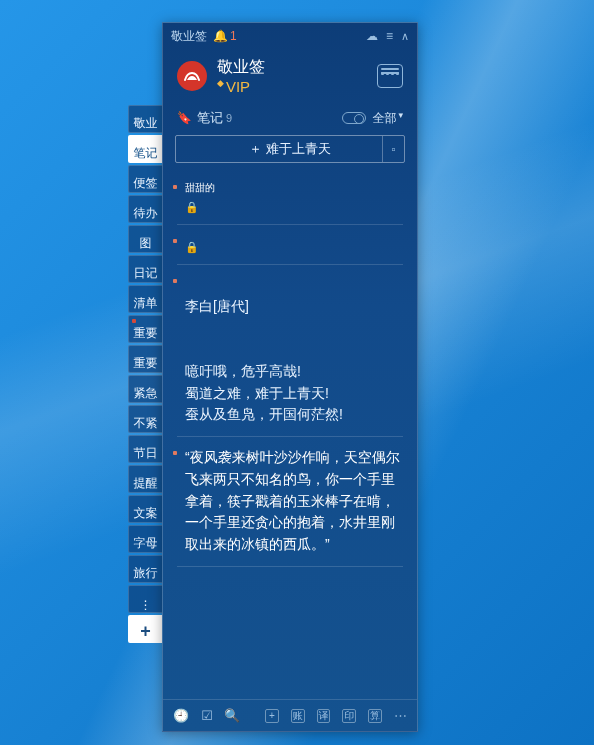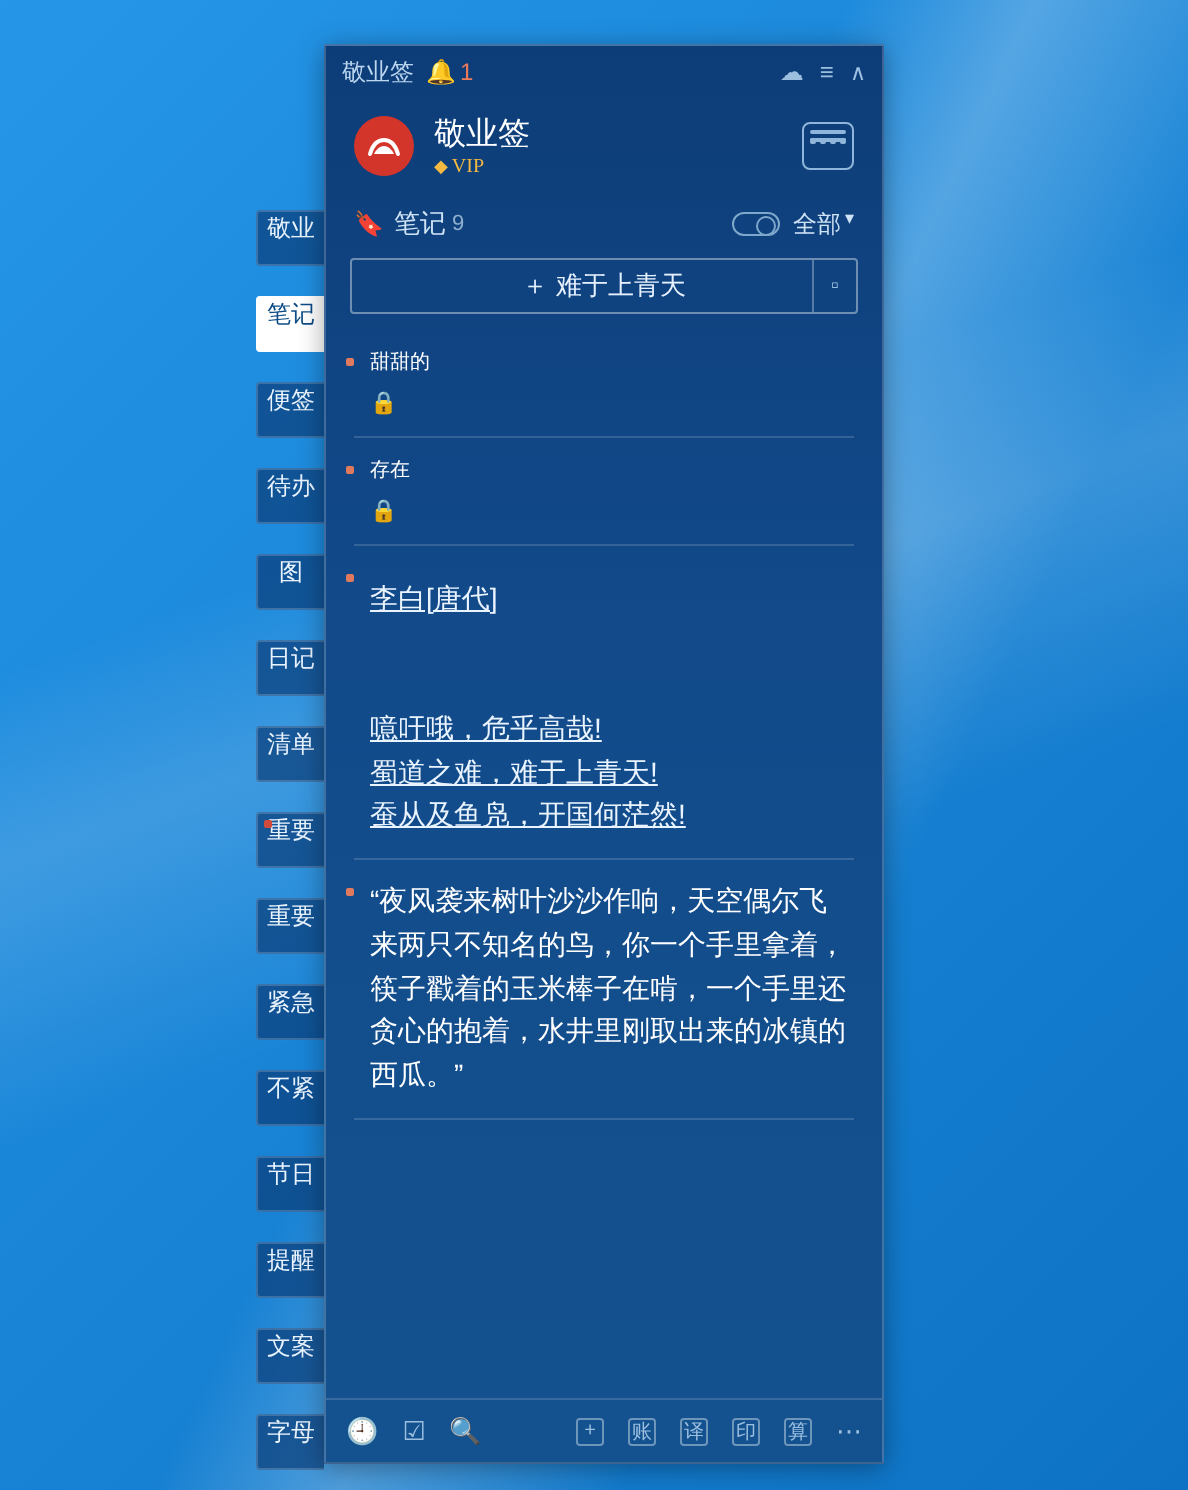--- a/index.html
+++ b/index.html
@@ -32,23 +32,23 @@
     width: 34px;
   }
   .sidebar-tab {
     height: 28px;
     font-size: 12px;
     color: #eaf4ff;
     background: rgba(10,60,120,0.7);
     border: 1px solid rgba(255,255,255,0.18);
     border-right: none;
     display: flex;
-    align-items: flex-start;
+    align-items: flex-end;
     justify-content: center;
-    margin-bottom: 15px;
+    margin-bottom: 2px;
     border-radius: 2px 0 0 2px;
     cursor: pointer;
     overflow:hidden;
     position:relative;
   }
   .sidebar-tab.dot::before{
     content:"";position:absolute;left:3px;top:3px;width:4px;height:4px;background:#d24a3b;border-radius:1px;
   }
   .sidebar-tab.active {
     background: #ffffff;
@@ -59,21 +59,21 @@
     color: #1c4e80;
     font-size: 18px;
     font-weight: bold;
   }
 
   
   .app {
     position: absolute;
     left: 162px;
     top: 22px;
-    width: 280px;
+    width: 256px;
     height: 710px;
     background: linear-gradient(#0d3d78 0%, #124a8a 40%, #14528f 100%);
     border: 1px solid rgba(255,255,255,0.2);
     box-shadow: 0 2px 12px rgba(0,0,0,0.35);
     display: flex;
     flex-direction: column;
     color: #e6f1ff;
   }
   .titlebar {
     height: 26px;
@@ -99,21 +99,21 @@
   .logo {
     width:30px;height:30px;border-radius:50%;
     background:#d4352a;
     display:flex;align-items:center;justify-content:center;
     margin-right:10px;
     position:relative;
   }
   .logo svg{display:block}
   .header-texts { display:flex;flex-direction:column; }
   .app-name { font-size:16px; color:#ffffff; font-weight:500;}
-  .vip { font-size:10px; color:#f4b942; display:flex;align-items:flex-start; gap:2px;font-family:Liberation Serif, serif;}
+  .vip { font-size:15px; color:#f4b942; display:flex;align-items:flex-start; gap:2px;}
   .vip::before{content:"◆"; font-size:9px;}
   .cal-icon {
     margin-left:auto;
     width:26px;height:24px;
     border:1.5px solid #8fb6da;border-radius:4px;
     display:flex;flex-direction:column;justify-content:flex-start;
     padding:3px 3px;gap:2px;
     cursor:pointer;
   }
   .cal-icon div{height:2px;background:#8fb6da;border-radius:1px;}
@@ -154,21 +154,21 @@
   }
   .note{
     border-bottom:1px solid rgba(255,255,255,0.15);
     padding:10px 2px 10px 8px;
     position:relative;
   }
   .note::before{
     content:"";position:absolute;left:-4px;top:14px;width:4px;height:4px;background:#e07a5f;border-radius:1px;
   }
   .note-title{font-size:10px;color:#ffffff;line-height:1.4;}
-  .note-body{font-size:14px;color:#eaf4ff;line-height:1.55;margin-top:6px;white-space:pre-wrap;text-decoration:underline;}
+  .note-body{font-size:14px;color:#eaf4ff;line-height:1.55;margin-top:21px;white-space:pre-wrap;}
   .lock{margin-top:6px;color:#8fb0d0;font-size:11px;}
   .quote{font-size:14px;line-height:1.55;color:#ffffff;}
 
   .footer{
     height:32px;border-top:1px solid rgba(255,255,255,0.15);
     display:flex;align-items:center;padding:0 10px;gap:12px;
     font-size:13px;color:#9cbfe0;
   }
   .footer .spacer{flex:1}
   .footer .ficon{cursor:pointer;}
@@ -295,21 +295,20 @@
   </div>
 
   <div class="notes">
 
     <div class="note">
       <div class="note-title">甜甜的</div>
       <div class="lock">🔒</div>
     </div>
 
     <div class="note">
-      <div class="note-title">存在</div>
       <div class="lock">🔒</div>
     </div>
 
     <div class="note">
       <div class="note-body">李白[唐代]
 
 
 噫吁哦，危乎高哉!
 蜀道之难，难于上青天!
 蚕从及鱼凫，开国何茫然!</div>

